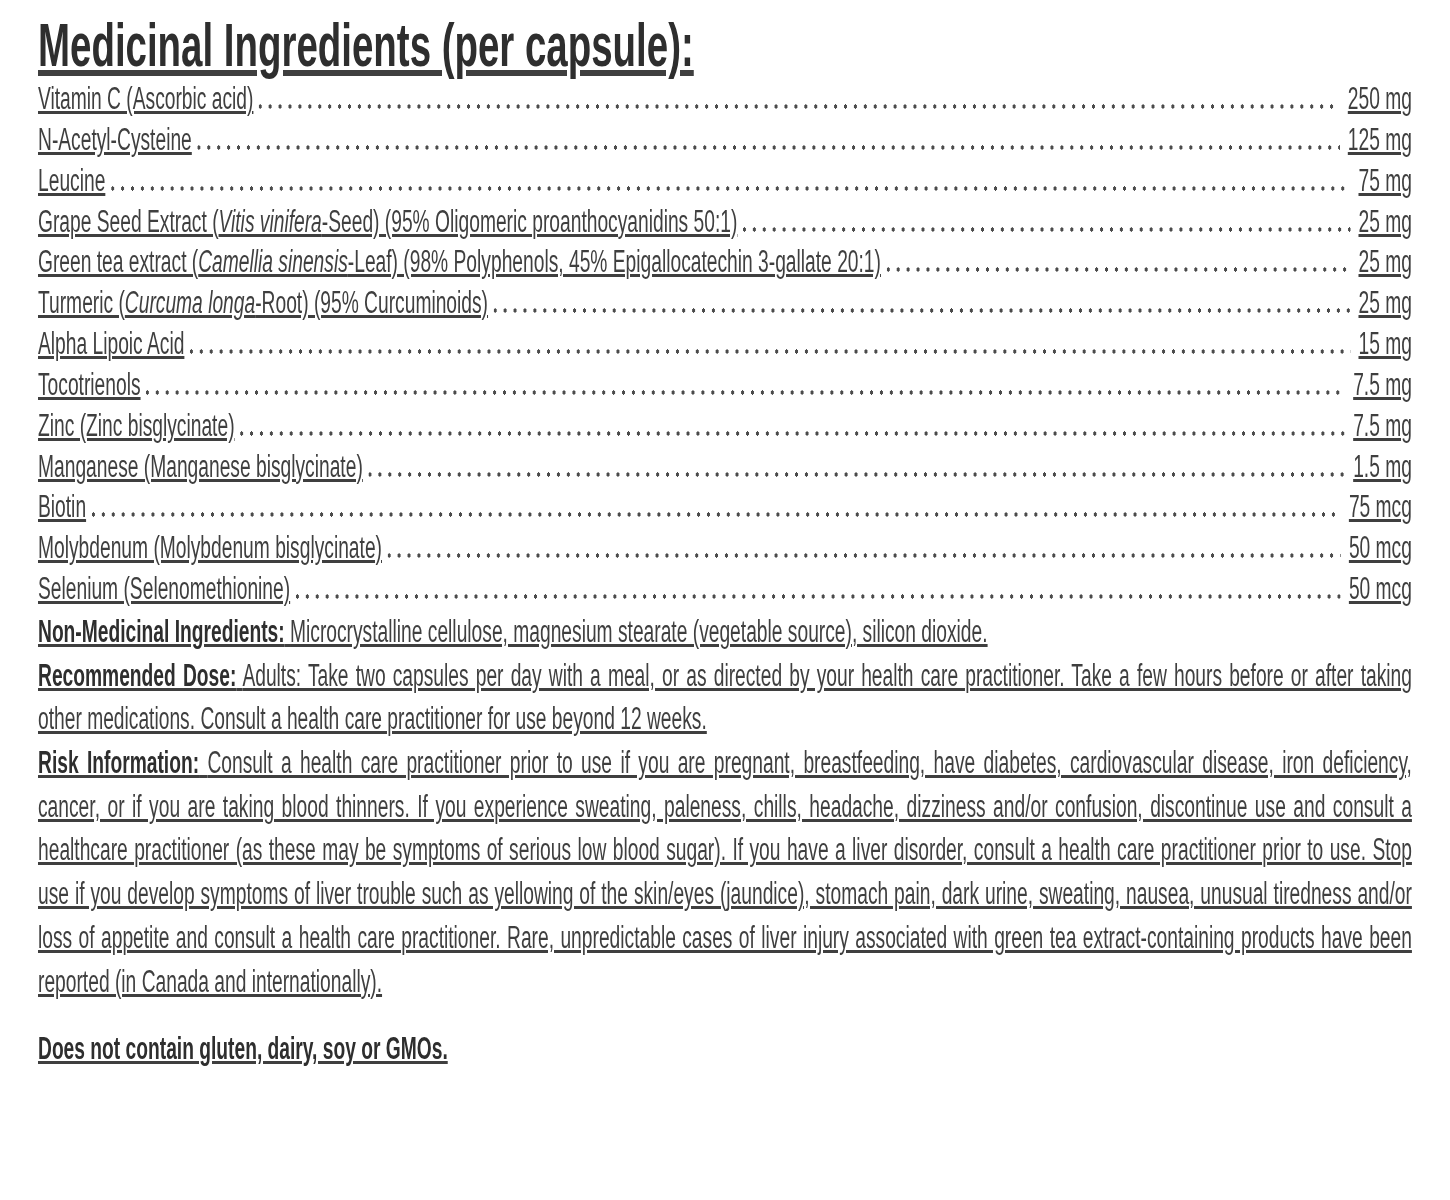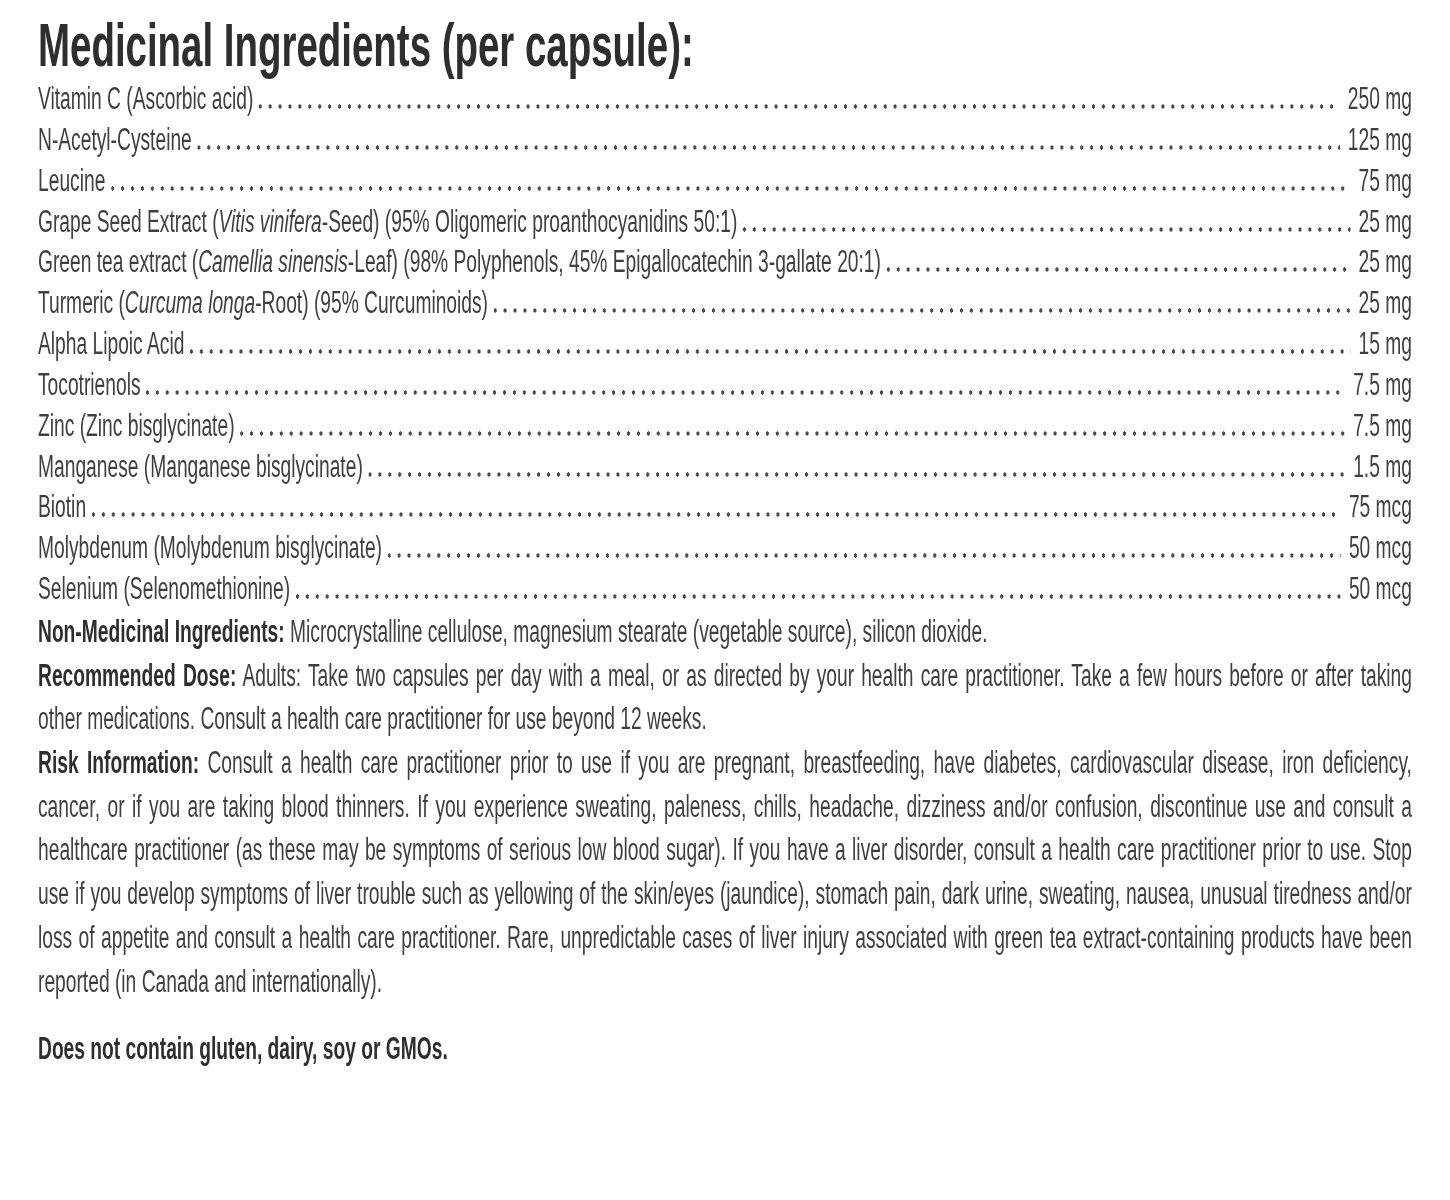--- a/index.html
+++ b/index.html
@@ -3,21 +3,21 @@
 <meta charset="utf-8">
 <style>
   html, body { margin: 0; padding: 0; }
   body {
     width: 1450px; height: 1200px;
     background: #ffffff;
     font-family: "Liberation Sans", "DejaVu Sans", sans-serif;
     color: #3f3f3f;
     overflow: hidden;
   }
-  .page { width: 1342px; height: 1200px; position: relative; }
+  .page { width: 1342px; height: 1200px; position: relative; text-decoration: underline; }
   
   .content {
     width: 2216px;
     transform: scaleX(0.62);
     transform-origin: 0 0;
     margin-left: 38px;
     padding-top: 24px;
     font-size: 31px;
   }
   .section-title {

